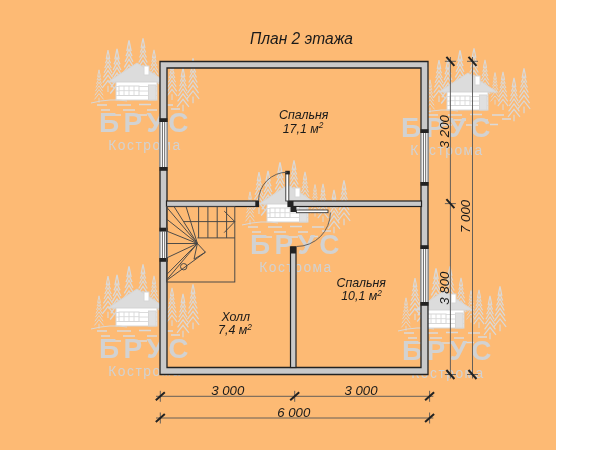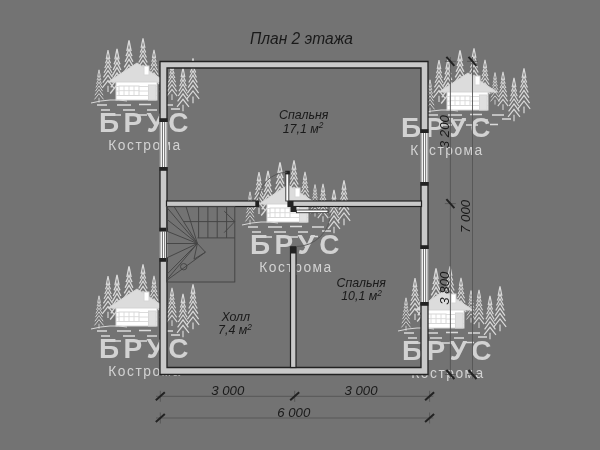--- a/index.html
+++ b/index.html
@@ -1,16 +1,16 @@
 <!DOCTYPE html>
 <html><head>
 <meta charset="utf-8">
 <style>
   html,body{margin:0;padding:0;background:#fff;}
-  #page{position:relative;width:600px;height:450px;background:#737373;overflow:hidden;
+  #page{position:relative;width:556px;height:450px;background:#fdba74;overflow:hidden;
         font-family:"Liberation Sans", sans-serif;}
   svg text{font-family:"Liberation Sans", sans-serif;}
 </style>
 </head>
 <body>
 
 <div id="page">
 <svg width="600" height="450" viewBox="0 0 600 450" xmlns="http://www.w3.org/2000/svg">
 <defs>
 

